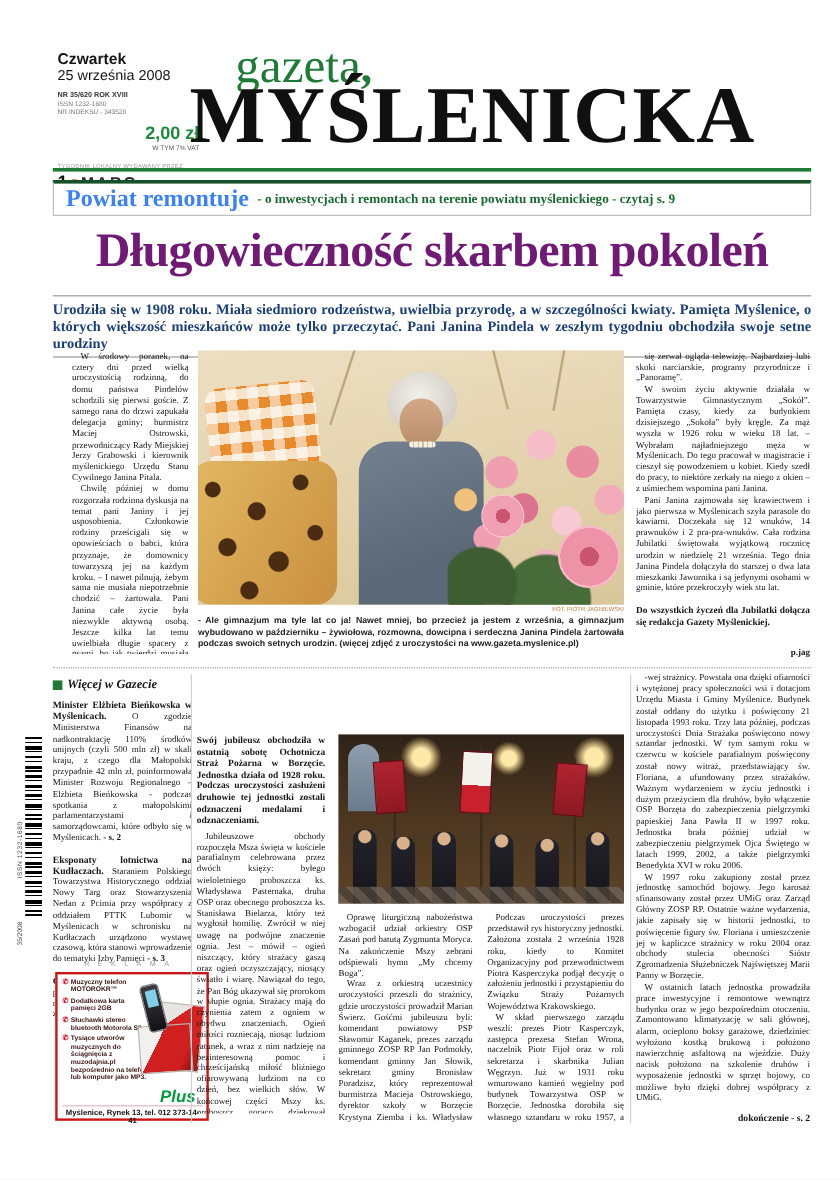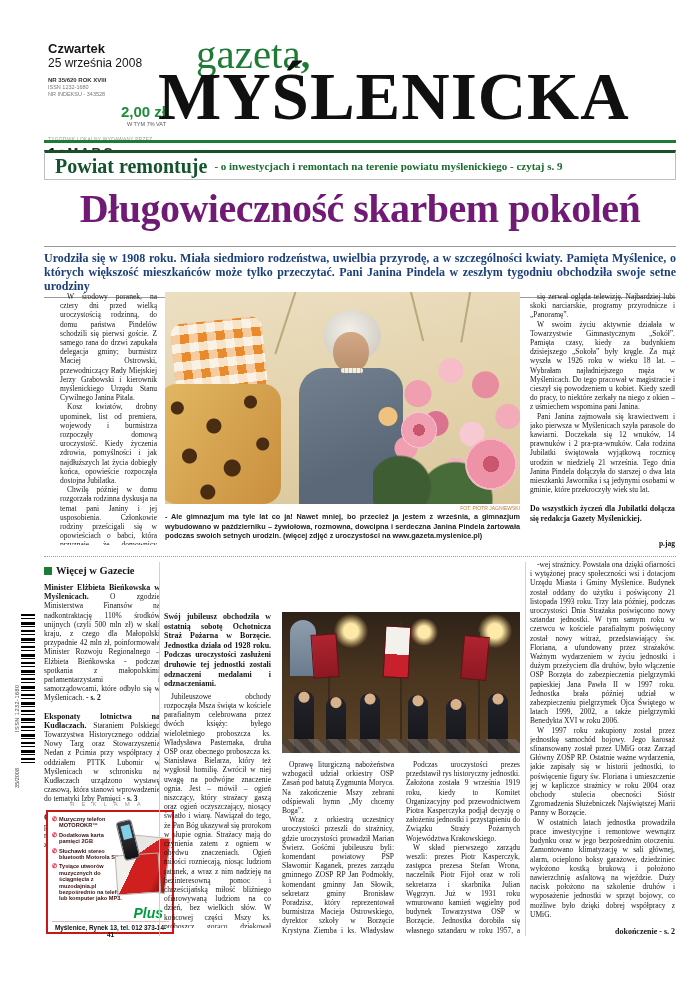--- a/index.html
+++ b/index.html
@@ -21,21 +21,21 @@
   .marg-arrow{color:#e87722;font-weight:bold;font-size:12px;margin-left:-3px;}
   .marg-word{font-weight:bold;font-size:13px;letter-spacing:2px;color:#2b2b2b;}
 
   .masthead-gazeta{position:absolute;left:196px;top:34px;font-size:41px;line-height:40px;color:#1e7b35;font-family:"Liberation Serif",serif;}
   .masthead-accent{font-size:38px;color:#1e7b35;font-weight:bold;}
   .masthead-title{position:absolute;left:158px;top:60px;width:518px;font-size:67px;line-height:72px;font-weight:bold;letter-spacing:1px;color:#101010;font-family:"Liberation Serif",serif;white-space:nowrap;}
   .masthead-rule{position:absolute;left:44px;top:140px;width:632px;height:3px;background:#1e7b35;}
 
   
   .teaser{position:absolute;left:44px;top:150px;width:632px;height:30px;border:1px solid #bdbdbd;border-top:3px solid #17512a;display:flex;align-items:center;padding:0 10px;background:#fff;}
-  .teaser-title{font-size:20px;font-weight:bold;color:#14532d;margin-right:7px;white-space:nowrap;}
+  .teaser-title{font-size:20px;font-weight:bold;color:#3b82f6;margin-right:7px;white-space:nowrap;}
   .teaser-rest{font-size:11px;font-weight:bold;color:#1a6b2f;white-space:nowrap;}
 
   
   .headline1{position:absolute;left:44px;top:186px;width:632px;font-size:40px;line-height:46px;font-weight:bold;text-align:center;letter-spacing:-.5px;color:#701a75;}
   .deck{position:absolute;left:44px;top:246px;width:632px;border-top:1px solid #9a9a9a;border-bottom:1px solid #9a9a9a;padding:4px 0;font-size:12px;line-height:14px;font-weight:bold;color:#1c3f77;text-align:justify;}
 
   .bodycol{font-size:7.5px;line-height:9.2px;text-align:justify;overflow:hidden;}
   .bodycol p{text-indent:7px;}
   .col-a1-left{position:absolute;left:60px;top:292px;width:97px;height:253px;}
   .col-a1-right{position:absolute;left:530px;top:292px;width:145px;height:256px;display:flex;flex-direction:column;}
@@ -56,21 +56,21 @@
   .ph1-bouquet{position:absolute;left:208px;top:40px;width:150px;height:176px;background:radial-gradient(circle at 18% 88%,#3f5d33 0 30px,transparent 32px),radial-gradient(circle at 55% 95%,#486b3a 0 36px,transparent 38px),radial-gradient(circle at 30% 35%,#ef9fb0 0 13px,transparent 14px),radial-gradient(circle at 52% 22%,#f6bcc8 0 12px,transparent 13px),radial-gradient(circle at 75% 30%,#e88da0 0 13px,transparent 14px),radial-gradient(circle at 90% 48%,#f3aab9 0 12px,transparent 13px),radial-gradient(circle at 42% 52%,#db7390 0 12px,transparent 13px),radial-gradient(circle at 66% 58%,#f7c9d2 0 12px,transparent 13px),radial-gradient(circle at 22% 66%,#ef9fb0 0 11px,transparent 12px),radial-gradient(circle at 84% 74%,#e2829b 0 13px,transparent 14px),radial-gradient(circle at 55% 78%,#f2b3c0 0 11px,transparent 12px),radial-gradient(circle at 10% 48%,#f0c27d 0 9px,transparent 10px);}
   .ph1-gerbera{position:absolute;left:300px;top:146px;width:52px;height:52px;border-radius:50%;background:radial-gradient(circle,#c9566e 0 8px,#ee92a7 8px 24px,#f6b9c6 24px 26px);}
   .ph1-gerbera2{position:absolute;left:236px;top:120px;width:36px;height:36px;border-radius:50%;background:radial-gradient(circle,#c9566e 0 6px,#f0a0b2 6px 17px,#f8c4cf 17px 18px);}
   .photo-credit{position:absolute;left:165px;top:505px;width:355px;font-family:"Liberation Sans",sans-serif;font-size:5px;color:#c07a3a;text-align:right;line-height:6px;}
   .caption1{position:absolute;left:165px;top:512px;width:355px;font-family:"Liberation Sans",sans-serif;font-weight:bold;font-size:7.3px;line-height:9.6px;color:#222;text-align:justify;}
 
   .divider{position:absolute;left:44px;top:556px;width:632px;border-top:1px dotted #9a9a9a;}
 
   
   .sidebar{position:absolute;left:44px;top:565px;width:116px;}
-  .sb-head{font-size:10.5px;font-weight:bold;display:flex;align-items:center;gap:4px;margin-bottom:7px;}
+  .sb-head{font-size:10.5px;font-weight:bold;display:flex;align-items:center;gap:4px;margin-bottom:7px;font-style:italic;}
   .sb-square{width:8px;height:8px;background:#1e7b35;display:inline-block;}
   .sb-item{font-size:7.5px;line-height:9.2px;text-align:justify;margin-bottom:9px;}
   .sb-lead{font-weight:bold;font-size:8px;}
   .sb-page{font-weight:bold;}
 
   .reklama-label{position:absolute;left:44px;top:801px;width:130px;text-align:center;font-family:"Liberation Sans",sans-serif;font-size:6px;letter-spacing:7px;color:#9a9a9a;}
   .ad-box{position:absolute;left:46px;top:810px;width:128px;height:124px;border:2px solid #cc1616;background:#fff;padding:4px 3px 2px 4px;display:flex;flex-direction:column;}
   .ad-bullets{flex:1;}
   .ad-bullet{display:flex;gap:2px;font-family:"Liberation Sans",sans-serif;font-weight:bold;font-size:5.6px;line-height:6.4px;color:#3a1010;margin-bottom:3px;width:72px;}
   .ad-bullet .ic{color:#e2001a;font-size:6px;flex:none;}
@@ -138,21 +138,20 @@
   <div class="teaser">
     <span class="teaser-title">Powiat remontuje</span>
     <span class="teaser-rest">- o inwestycjach i remontach na terenie powiatu myślenickiego - czytaj s. 9</span>
   </div>
 
   <div class="headline1">Długowieczność skarbem pokoleń</div>
   <div class="deck">Urodziła się w 1908 roku. Miała siedmioro rodzeństwa, uwielbia przyrodę, a w szczególności kwiaty. Pamięta Myślenice, o których większość mieszkańców może tylko przeczytać. Pani Janina Pindela w zeszłym tygodniu obchodziła swoje setne urodziny</div>
 
   <div class="bodycol col-a1-left">
       <p>W środowy poranek, na cztery dni przed wielką uroczystością rodzinną, do domu państwa Pindelów schodzili się pierwsi goście. Z samego rana do drzwi zapukała delegacja gminy; burmistrz Maciej Ostrowski, przewodniczący Rady Miejskiej Jerzy Grabowski i kierownik myślenickiego Urzędu Stanu Cywilnego Janina Pitala.</p>
-      <p>Kosz kwiatów, drobny upominek, list od premiera, wojewody i burmistrza rozpoczęły domową uroczystość. Kiedy życzenia zdrowia, pomyślności i jak najdłuższych lat życia dobiegły końca, opowieście rozpoczęła dostojna Jubilatka.</p>
       <p>Chwilę później w domu rozgorzała rodzinna dyskusja na temat pani Janiny i jej usposobienia. Członkowie rodziny prześcigali się w opowieściach o babci, która przyznaje, że domownicy towarzyszą jej na każdym kroku. – I nawet pilnują, żebym sama nie musiała niepotrzebnie chodzić – żartowała. Pani Janina całe życie była niezwykle aktywną osobą. Jeszcze kilka lat temu uwielbiała długie spacery z psami, bo jak twierdzi musiała widzieć jak zmieniają się Myślenice i co nowego powstaje w mieście. – Do dzisiaj nie mogę się nadziwić, jak szybko wyrastają nowe budynki – mówi.</p>
     </div>
 
   <div class="photo1">
     <div class="ph1-grass" style="left:120px;top:-6px;transform:rotate(18deg);"></div>
     <div class="ph1-grass" style="left:250px;top:-10px;transform:rotate(-14deg);height:60px;"></div>
     <div class="ph1-grass" style="left:300px;top:-4px;transform:rotate(10deg);height:55px;"></div>
     <div class="ph1-check"></div>
     <div class="ph1-leopard"></div>
     <div class="ph1-body"></div>
@@ -252,21 +251,21 @@
     <div class="ph2-fig" style="left:164px;height:54px;"></div>
     <div class="ph2-fig" style="left:206px;height:60px;"></div>
     <div class="ph2-floor"></div>
   </div>
 
   <div class="bodycol col-a2-2">
       <p>Oprawę liturgiczną nabożeństwa wzbogacił udział orkiestry OSP Zasań pod batutą Zygmunta Moryca. Na zakończenie Mszy zebrani odśpiewali hymn „My chcemy Boga”.</p>
       <p>Wraz z orkiestrą uczestnicy uroczystości przeszli do strażnicy, gdzie uroczystości prowadził Marian Świerz. Gośćmi jubileuszu byli: komendant powiatowy PSP Sławomir Kaganek, prezes zarządu gminnego ZOSP RP Jan Podmokły, komendant gminny Jan Słowik, sekretarz gminy Bronisław Poradzisz, który reprezentował burmistrza Macieja Ostrowskiego, dyrektor szkoły w Borzęcie Krystyna Ziemba i ks. Władysław Pasternak. Gości powitał prezes OSP Borzęta Jan Zięba.</p>
     </div>
   <div class="bodycol col-a2-3">
-      <p>Podczas uroczystości prezes przedstawił rys historyczny jednostki. Założona została 9 września 1919 roku, kiedy to Komitet Organizacyjny pod przewodnictwem Piotra Kasperczyka podjął decyzję o założeniu jednostki i przystąpieniu do Związku Straży Pożarnych Województwa Krakowskiego.</p>
+      <p>Podczas uroczystości prezes przedstawił rys historyczny jednostki. Założona została 2 września 1928 roku, kiedy to Komitet Organizacyjny pod przewodnictwem Piotra Kasperczyka podjął decyzję o założeniu jednostki i przystąpieniu do Związku Straży Pożarnych Województwa Krakowskiego.</p>
       <p>W skład pierwszego zarządu weszli: prezes Piotr Kasperczyk, zastępca prezesa Stefan Wrona, naczelnik Piotr Fijoł oraz w roli sekretarza i skarbnika Julian Węgrzyn. Już w 1931 roku wmurowano kamień węgielny pod budynek Towarzystwa OSP w Borzęcie. Jednostka dorobiła się własnego sztandaru w roku 1957, a 14 września 1986 roku zebranie wiejskie podjęło decyzję o budowie no-</p>
     </div>
 
   <div class="col-a2-4">
     <div class="a2r-text">
         <p>-wej strażnicy. Powstała ona dzięki ofiarności i wytężonej pracy społeczności wsi i dotacjom Urzędu Miasta i Gminy Myślenice. Budynek został oddany do użytku i poświęcony 21 listopada 1993 roku. Trzy lata później, podczas uroczystości Dnia Strażaka poświęcono nowy sztandar jednostki. W tym samym roku w czerwcu w kościele parafialnym poświęcony został nowy witraż, przedstawiający św. Floriana, a ufundowany przez strażaków. Ważnym wydarzeniem w życiu jednostki i dużym przeżyciem dla druhów, było włączenie OSP Borzęta do zabezpieczenia pielgrzymki papieskiej Jana Pawła II w 1997 roku. Jednostka brała później udział w zabezpieczeniu pielgrzymek Ojca Świętego w latach 1999, 2002, a także pielgrzymki Benedykta XVI w roku 2006.</p>
         <p>W 1997 roku zakupiony został przez jednostkę samochód bojowy. Jego karosaż sfinansowany został przez UMiG oraz Zarząd Główny ZOSP RP. Ostatnie ważne wydarzenia, jakie zapisały się w historii jednostki, to poświęcenie figury św. Floriana i umieszczenie jej w kapliczce strażnicy w roku 2004 oraz obchody stulecia obecności Sióstr Zgromadzenia Służebniczek Najświętszej Marii Panny w Borzęcie.</p>
         <p>W ostatnich latach jednostka prowadziła prace inwestycyjne i remontowe wewnątrz budynku oraz w jego bezpośrednim otoczeniu. Zamontowano klimatyzację w sali głównej, alarm, ocieplono boksy garażowe, dziedziniec wyłożono kostką brukową i położono nawierzchnię asfaltową na wjeździe. Duży nacisk położono na szkolenie druhów i wyposażenie jednostki w sprzęt bojowy, co możliwe było dzięki dobrej współpracy z UMiG.</p>
       </div>
     <div class="a2-cont">dokończenie - s. 2</div>

